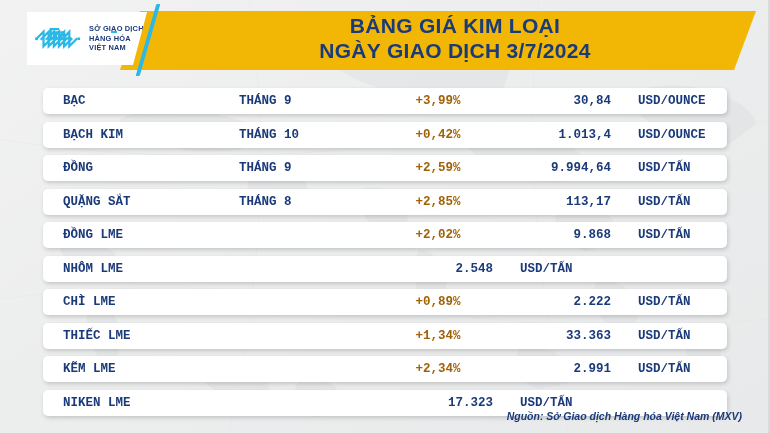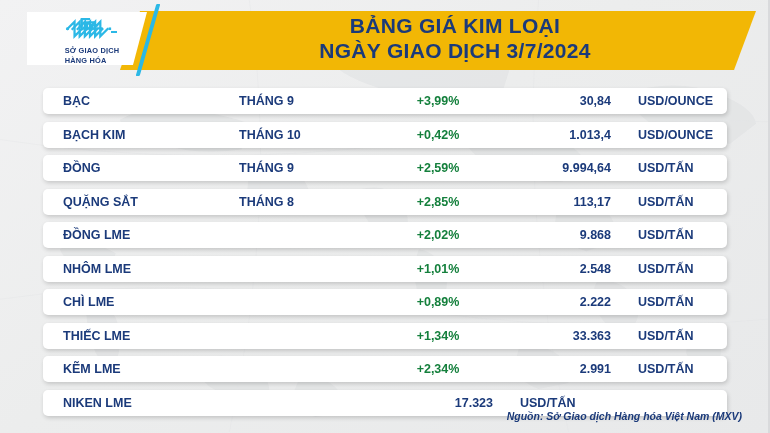--- a/index.html
+++ b/index.html
@@ -63,21 +63,20 @@
     width: 120px;
     height: 53px;
     background: #ffffff;
     -webkit-clip-path: polygon(0 0, 100% 0, calc(100% - 14px) 100%, 0 100%);
     clip-path: polygon(0 0, 100% 0, calc(100% - 14px) 100%, 0 100%);
     box-shadow: 2px 3px 6px rgba(0,0,0,0.18);
     display: flex;
     align-items: center;
     padding-left: 6px;
     box-sizing: border-box;
-    flex-direction: column;
   }
   .logo-mark { width: 52px; height: 34px; flex: 0 0 auto; }
   .logo-words {
     margin-left: 4px;
     color: #1b3a7a;
     font-size: 7.4px;
     font-weight: bold;
     line-height: 1.35;
     letter-spacing: 0.2px;
     white-space: nowrap;
@@ -103,39 +102,40 @@
   }
   .title-line1 { font-size: 21px; letter-spacing: 0.3px; }
   .title-line2 { font-size: 21px; letter-spacing: 0.3px; }
 
   
   .table {
     position: absolute;
     left: 0;
     top: 88px;
     width: 770px;
+    font-family: Liberation Mono, monospace;
   }
   .row {
     position: relative;
     margin: 0 auto 7.5px auto;
     width: 684px;
     height: 26px;
     background: #ffffff;
     border-radius: 5px;
     box-shadow: 1px 2px 4px rgba(0,0,0,0.17);
     display: flex;
     align-items: center;
     color: #1b3a7a;
     font-weight: bold;
     font-size: 12.5px;
     box-sizing: border-box;
   }
   .c-name   { width: 196px; padding-left: 20px; box-sizing: border-box; white-space: nowrap; }
   .c-month  { width: 140px; text-align: left; box-sizing: border-box; white-space: nowrap; }
-  .c-change { width: 118px; text-align: center; color: #15803d; box-sizing: border-box; white-space: nowrap; }
+  .c-change { width: 118px; text-align: center; color: #a16207; box-sizing: border-box; white-space: nowrap; }
   .c-price  { width: 114px; text-align: right; box-sizing: border-box; white-space: nowrap; }
   .c-unit   { width: 116px; text-align: left; padding-left: 27px; box-sizing: border-box; white-space: nowrap; }
 
   
   .source {
     position: absolute;
     right: 26px;
     bottom: 11px;
     color: #1b3a7a;
     font-size: 10.5px;
@@ -241,21 +241,20 @@
       <div class="row">
         <div class="c-name">ĐỒNG LME</div>
         <div class="c-month"></div>
         <div class="c-change">+2,02%</div>
         <div class="c-price">9.868</div>
         <div class="c-unit">USD/TẤN</div>
       </div>
       <div class="row">
         <div class="c-name">NHÔM LME</div>
         <div class="c-month"></div>
-        <div class="c-change">+1,01%</div>
         <div class="c-price">2.548</div>
         <div class="c-unit">USD/TẤN</div>
       </div>
       <div class="row">
         <div class="c-name">CHÌ LME</div>
         <div class="c-month"></div>
         <div class="c-change">+0,89%</div>
         <div class="c-price">2.222</div>
         <div class="c-unit">USD/TẤN</div>
       </div>

